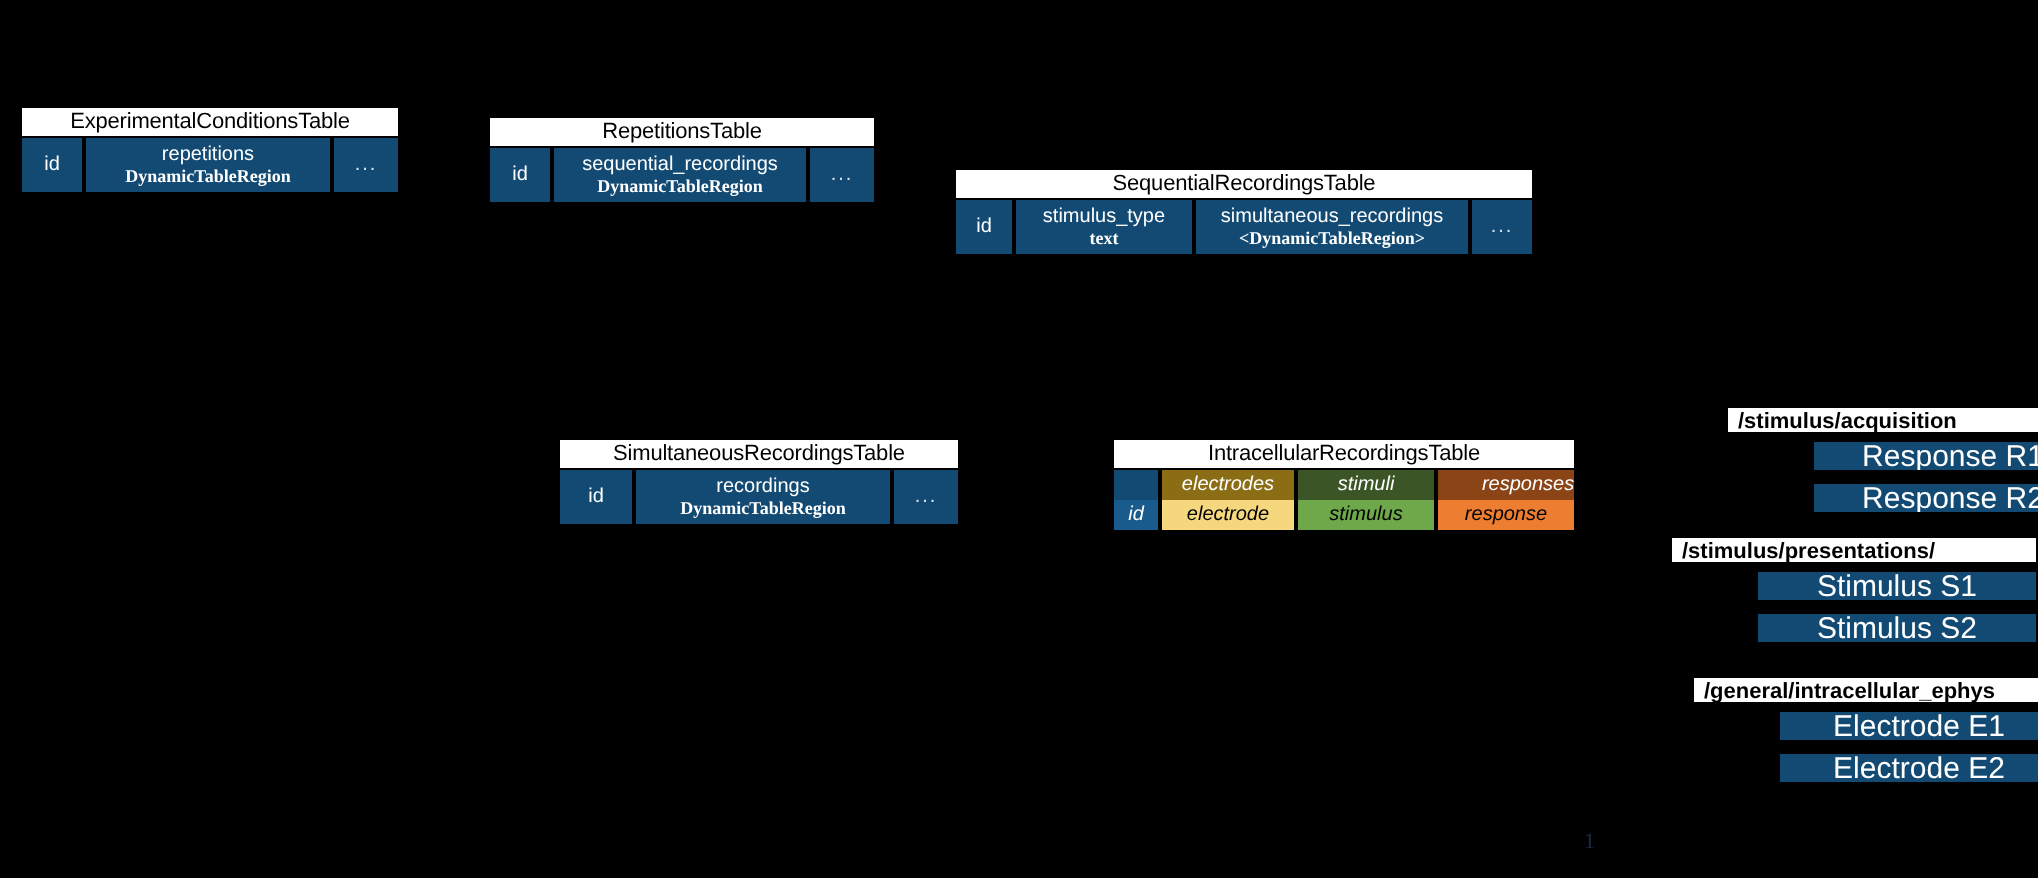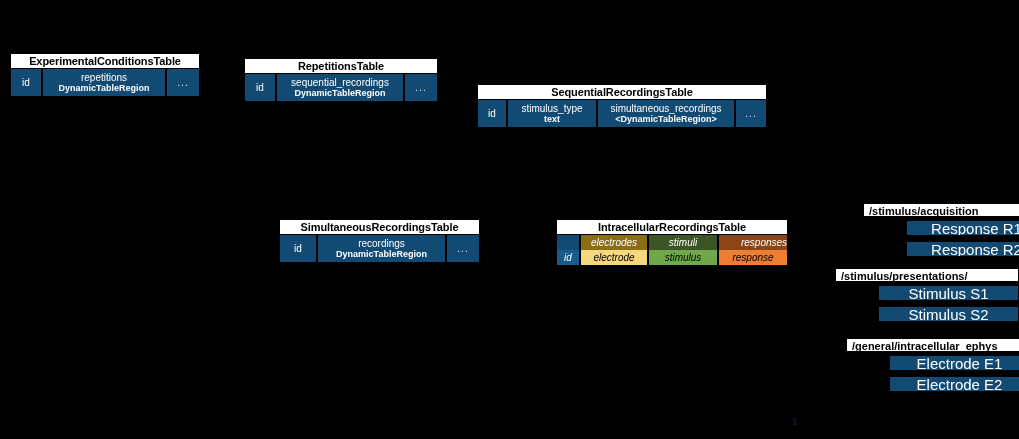--- a/index.html
+++ b/index.html
@@ -17,21 +17,21 @@
   }
 
   
   .tbl {
     position: absolute;
     box-sizing: border-box;
   }
   .tbl-title {
     background: #ffffff;
     color: #000000;
-    font-weight: bold;
+    font-weight: normal;
     font-size: 11px;
     text-align: center;
     line-height: 14px;
     height: 14px;
     border: 1px solid #000000;
     border-bottom: none;
     letter-spacing: -0.1px;
     white-space: nowrap;
     overflow: hidden;
   }
@@ -52,21 +52,21 @@
     border-right: 2px solid #000000;
     overflow: hidden;
   }
   .cell:last-child { border-right: none; }
   .cell .l1 {
     font-size: 10px;
     line-height: 11px;
     white-space: nowrap;
   }
   .cell .l2 {
-    font-family: Liberation Sans, sans-serif;
+    font-family: Liberation Serif, serif;
     font-size: 9px;
     font-weight: bold;
     line-height: 11px;
     white-space: nowrap;
   }
   .cell.ellipsis .l1 {
     font-size: 10px;
     letter-spacing: 1px;
     opacity: 0.85;
   }

